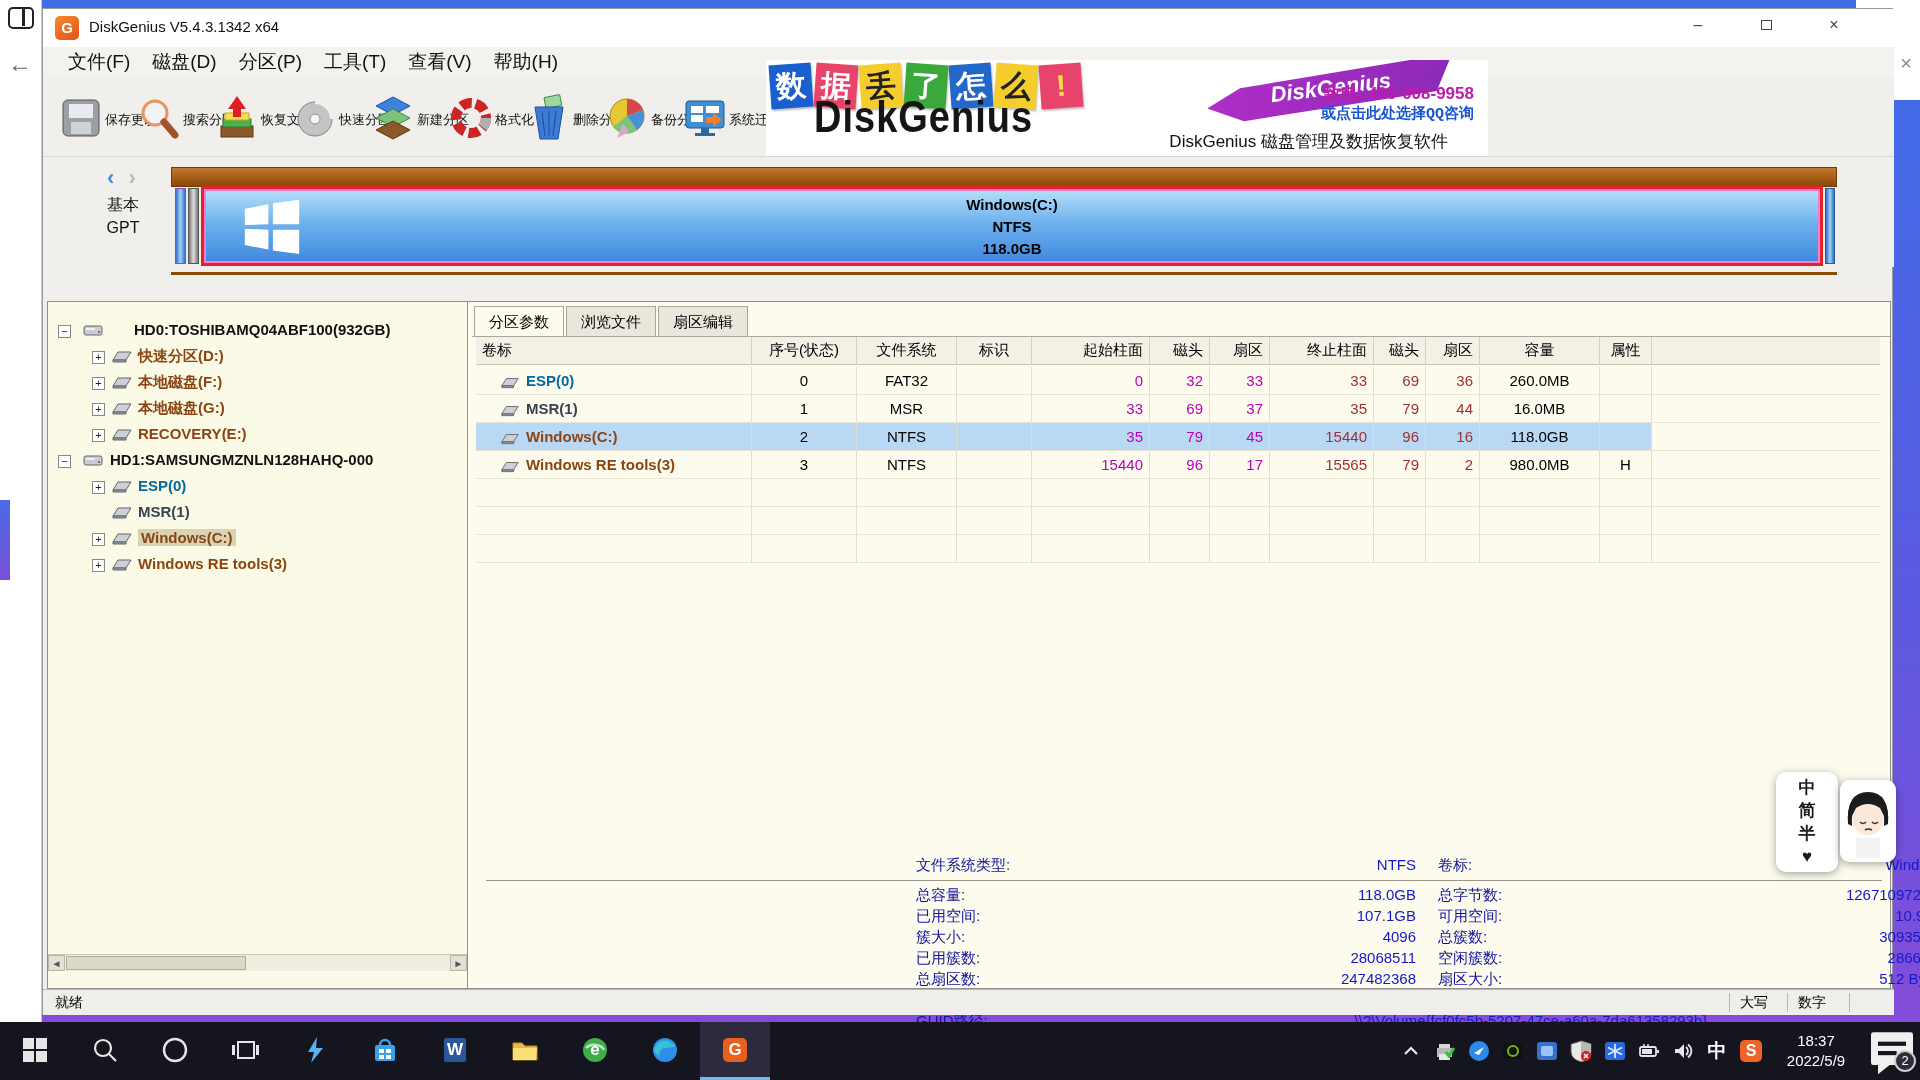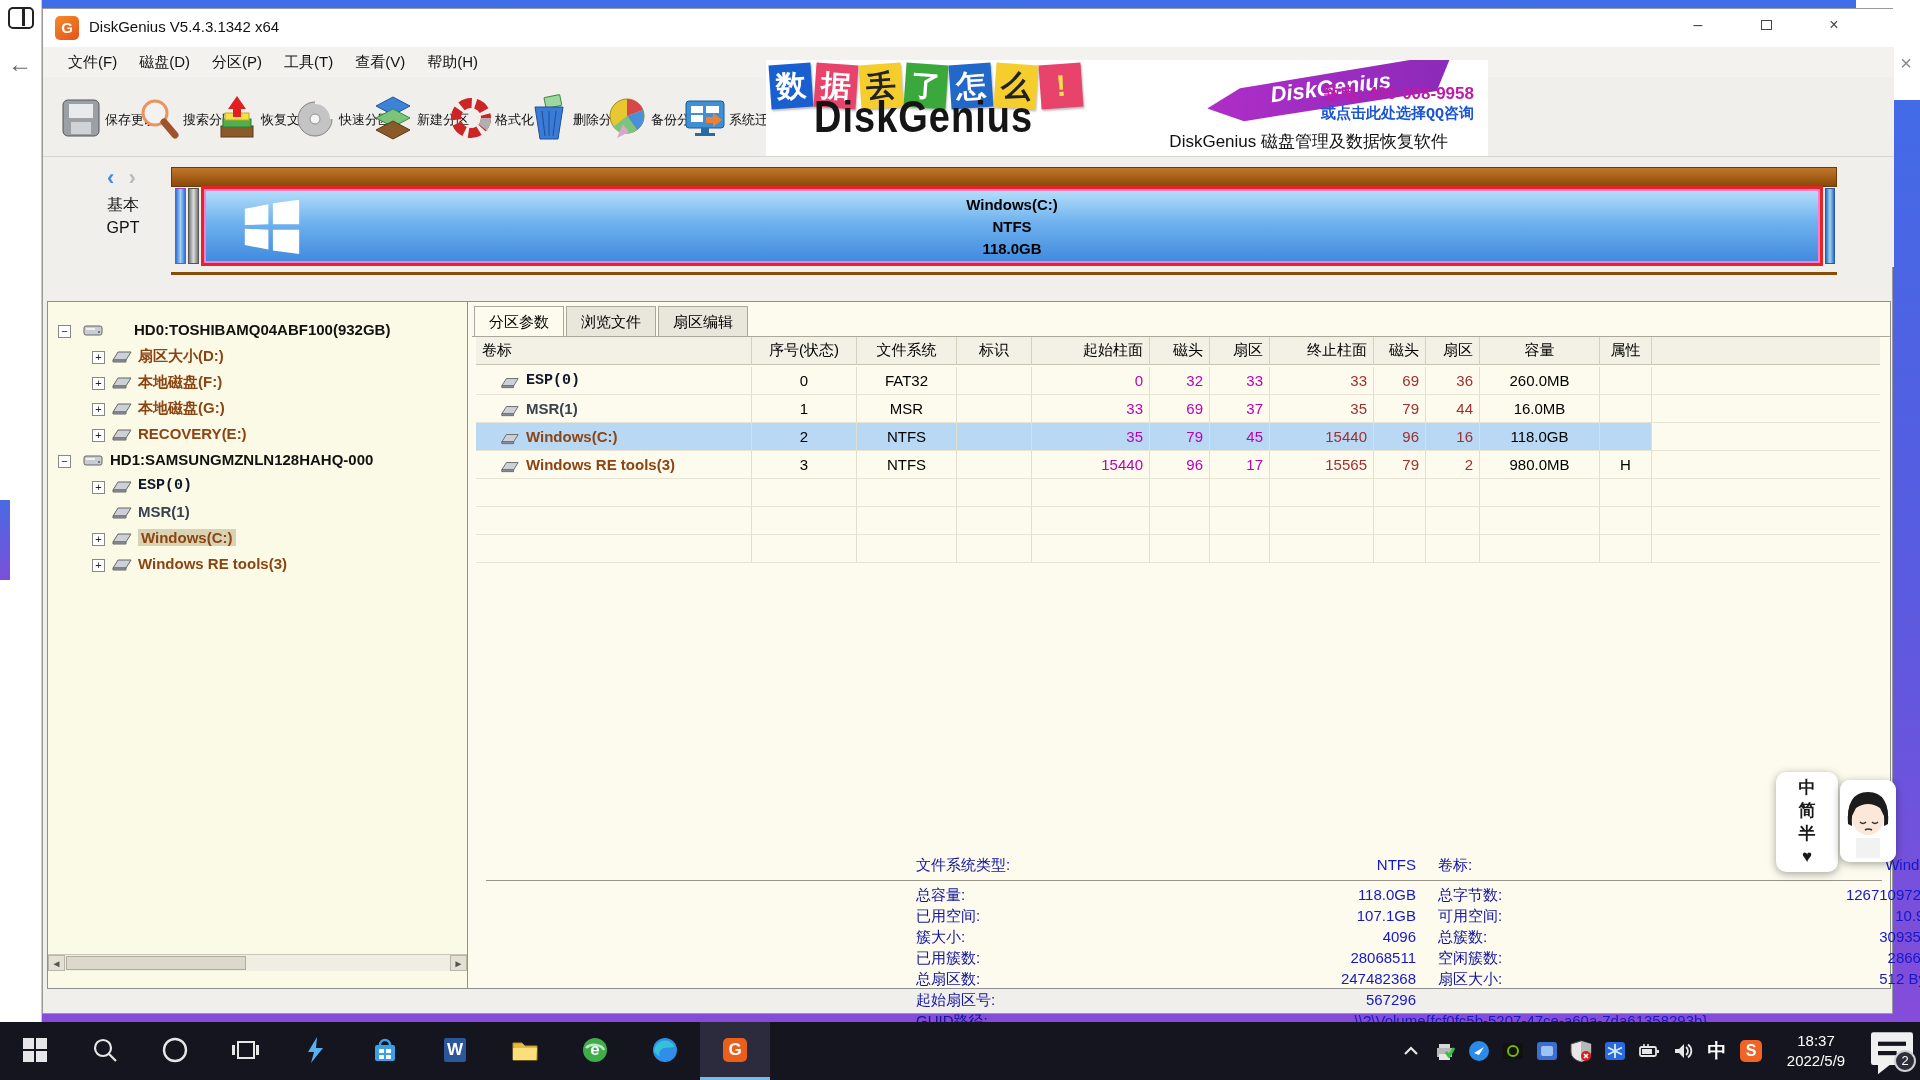--- a/index.html
+++ b/index.html
@@ -20,21 +20,21 @@
 
   
   #win { left:42px; top:8px; width:1851px; height:1006px; background:#f1efec; border:1px solid #9a9a9a; }
   #titlebar { left:0; top:0; width:1851px; height:38px; background:#ffffff; }
   #app-logo { left:12px; top:7px; width:24px; height:24px; background:linear-gradient(145deg,#f58a2a,#e4531a); border-radius:5px; color:#fff; font-weight:bold; font-size:15px; text-align:center; line-height:24px; }
   #title-text { left:46px; top:9px; font-size:15px; color:#111; }
   .wbtn { top:0; width:46px; height:32px; text-align:center; line-height:32px; color:#444; font-size:16px; }
   #btn-max span { display:inline-block; width:11px; height:10px; border:1.5px solid #444; margin-top:11px; }
 
   #menubar { left:0; top:38px; width:1851px; height:30px; background:#f4f2ef; display:flex; align-items:center; padding-left:14px; gap:0; }
-  .menu-item { padding:4px 11px; font-size:15px; color:#111; }
+  .menu-item { padding:4px 11px; font-size:19px; color:#111; }
 
   #toolbar { left:0; top:68px; width:1851px; height:80px; background:#f1efec; border-bottom:1px solid #d8d6d2; display:flex; padding-left:14px; }
   .tool { width:78px; height:78px; display:flex; flex-direction:row; align-items:center; justify-content:flex-start; padding-top:6px; }
   .tool svg { width:48px; height:48px; }
   .tool .tlabel { font-size:13px; color:#111; margin-top:2px; white-space:nowrap; }
 
   
   #banner { left:723px; top:51px; width:722px; height:96px; background:#fff; overflow:hidden; }
   #tiles { position:absolute; left:4px; top:4px; display:flex; gap:3px; }
   .tile { width:42px; height:44px; font-weight:bold; font-size:30px; display:flex; align-items:center; justify-content:center; box-shadow:1px 2px 2px rgba(0,0,0,.25); }
@@ -63,21 +63,21 @@
   #diskinfo { left:0; top:258px; width:1851px; height:34px; background:#f1efec; }
   #diskinfo span { position:absolute; left:10px; top:8px; font-size:15px; color:#000; white-space:nowrap; }
 
   
   #main { left:4px; top:292px; width:1844px; height:688px; border:1px solid #8f8f8f; background:#fcfbee; }
   #tree-panel { position:absolute; left:0; top:0; width:420px; height:686px; background:#fbfae6; border-right:1px solid #8f8f8f; overflow:hidden; }
   .titem { position:absolute; left:0; width:420px; height:26px; white-space:nowrap; }
   .titem .exp { position:absolute; top:7px; width:13px; height:13px; background:#fff; border:1px solid #888; font-size:11px; line-height:11px; text-align:center; color:#222; }
   .titem .nico { position:absolute; top:3px; width:22px; height:20px; }
   .titem .tlab { position:absolute; top:3px; font-weight:bold; font-size:15px; }
-  .c-black{color:#111;} .c-brown{color:#8b4513;} .c-blue{color:#0f172a;font-family:Liberation Mono, monospace;} .c-dark{color:#39424e;}
+  .c-black{color:#111;} .c-brown{color:#8b4513;} .c-blue{color:#0369a1;} .c-dark{color:#39424e;}
   .tsel { background:#d9d3b4; }
 
   #tree-hscroll { position:absolute; left:0; top:652px; width:419px; height:17px; background:#f0ede1; border-top:1px solid #c9c6b8; }
   #tree-hscroll .sbtn { position:absolute; top:0; width:17px; height:16px; background:#e4e1d4; border:1px solid #b9b6a8; font-size:10px; line-height:15px; text-align:center; color:#555; }
   #tree-hscroll .thumb { position:absolute; left:18px; top:1px; width:180px; height:14px; background:#dcd9cb; border:1px solid #b0ad9f; }
 
   
   #tabs { position:absolute; left:426px; top:4px; height:30px; display:flex; }
   .tab { height:30px; padding:0 14px; font-size:15px; line-height:30px; color:#000; background:#e9e6dc; border:1px solid #a9a69a; border-bottom:none; margin-right:2px; }
   .tab.active { background:#fcfbee; height:31px; font-weight:normal; }
@@ -295,21 +295,21 @@
                   <circle cx="17" cy="11" r="1" fill="#555"></circle>
                 </svg></span>
               <span class="tlab c-black" style="left: 62px; margin-left: 24px;">HD0:TOSHIBAMQ04ABF100(932GB)</span>
             </div>
             <div class="titem" style="top: 42px;">
               <div class="exp" style="left: 44px;">+</div>
               <span class="nico" style="left: 63px;"><svg viewBox="0 0 22 20">
                   <polygon points="2,13 7,5 20,5 15,13" fill="#cdd1d7" stroke="#666"></polygon>
                   <polygon points="2,13 15,13 15,15 2,15" fill="#9aa0a8" stroke="#666"></polygon>
                 </svg></span>
-              <span class="tlab c-brown" style="left: 90px;">扇区大小(D:)</span>
+              <span class="tlab c-brown" style="left: 90px;">快速分区(D:)</span>
             </div>
             <div class="titem" style="top: 68px;">
               <div class="exp" style="left: 44px;">+</div>
               <span class="nico" style="left: 63px;"><svg viewBox="0 0 22 20">
                   <polygon points="2,13 7,5 20,5 15,13" fill="#cdd1d7" stroke="#666"></polygon>
                   <polygon points="2,13 15,13 15,15 2,15" fill="#9aa0a8" stroke="#666"></polygon>
                 </svg></span>
               <span class="tlab c-brown" style="left: 90px;">本地磁盘(F:)</span>
             </div>
             <div class="titem" style="top: 94px;">
@@ -582,20 +582,28 @@
             <span class="dv" style="left: 132px; width: 380px; text-align: right;">C238-DB37-38DB-28E5</span>
             <span class="dl" style="left: 534px;">NTFS版本号:</span>
             <span class="dv" style="left: 672px; width: 370px; text-align: right;">3.1</span>
           </div>
         </div>
 
     <div class="dsep" style="top: 578px;"></div>
         <div class="dsep" style="top: 755px;"></div>
       </div>
 
+    <div id="statusbar" class="abs">
+      <div id="status-ready">就绪</div>
+      <div class="vline" style="left:1686px;"></div>
+      <div class="statlab" style="left:1697px;">大写</div>
+      <div class="vline" style="left:1744px;"></div>
+      <div class="statlab" style="left:1755px;">数字</div>
+      <div class="vline" style="left:1806px;"></div>
+    </div>
   </div>
 
   <div id="taskbar" class="abs">
     <div id="tb-left" style="display:flex;">
         <div class="tbtn">
           <span><svg viewBox="0 0 30 30" width="30" height="30">
               <g fill="#e6e6e6">
                 <rect x="3" y="3" width="11" height="11"></rect>
                 <rect x="16" y="3" width="11" height="11"></rect>
                 <rect x="3" y="16" width="11" height="11"></rect>

